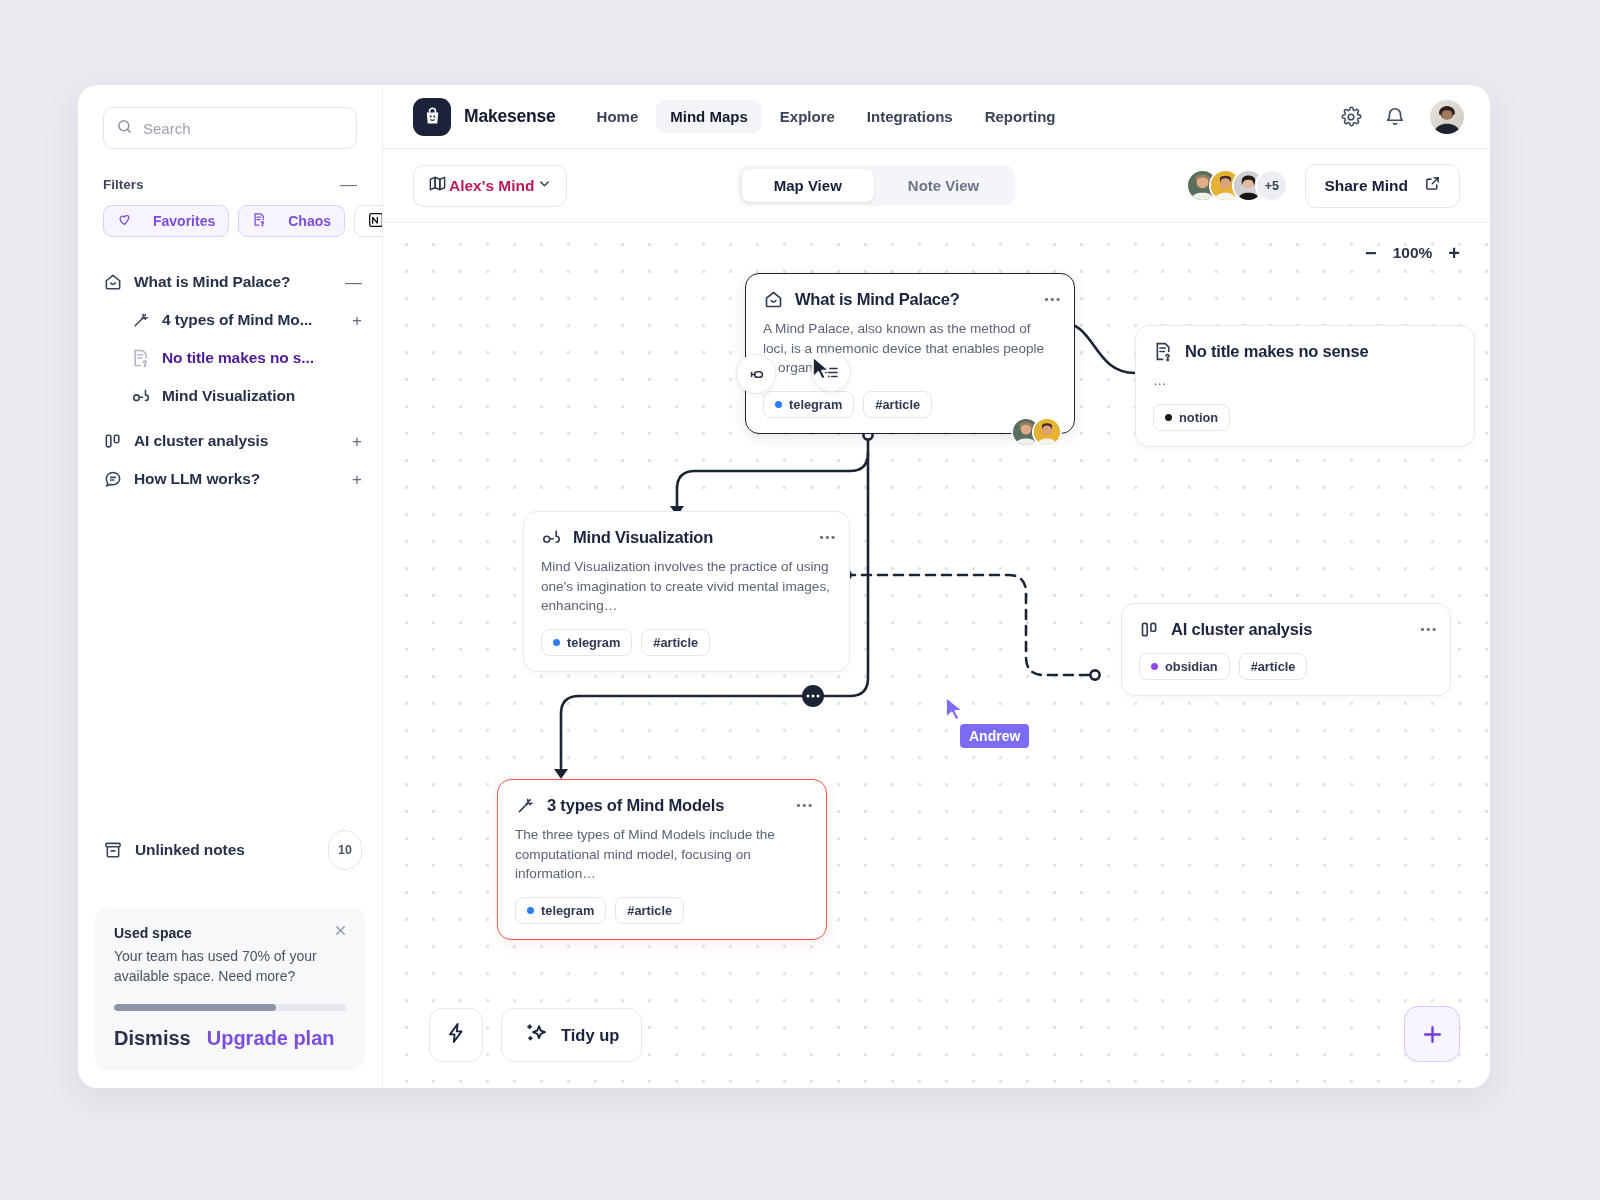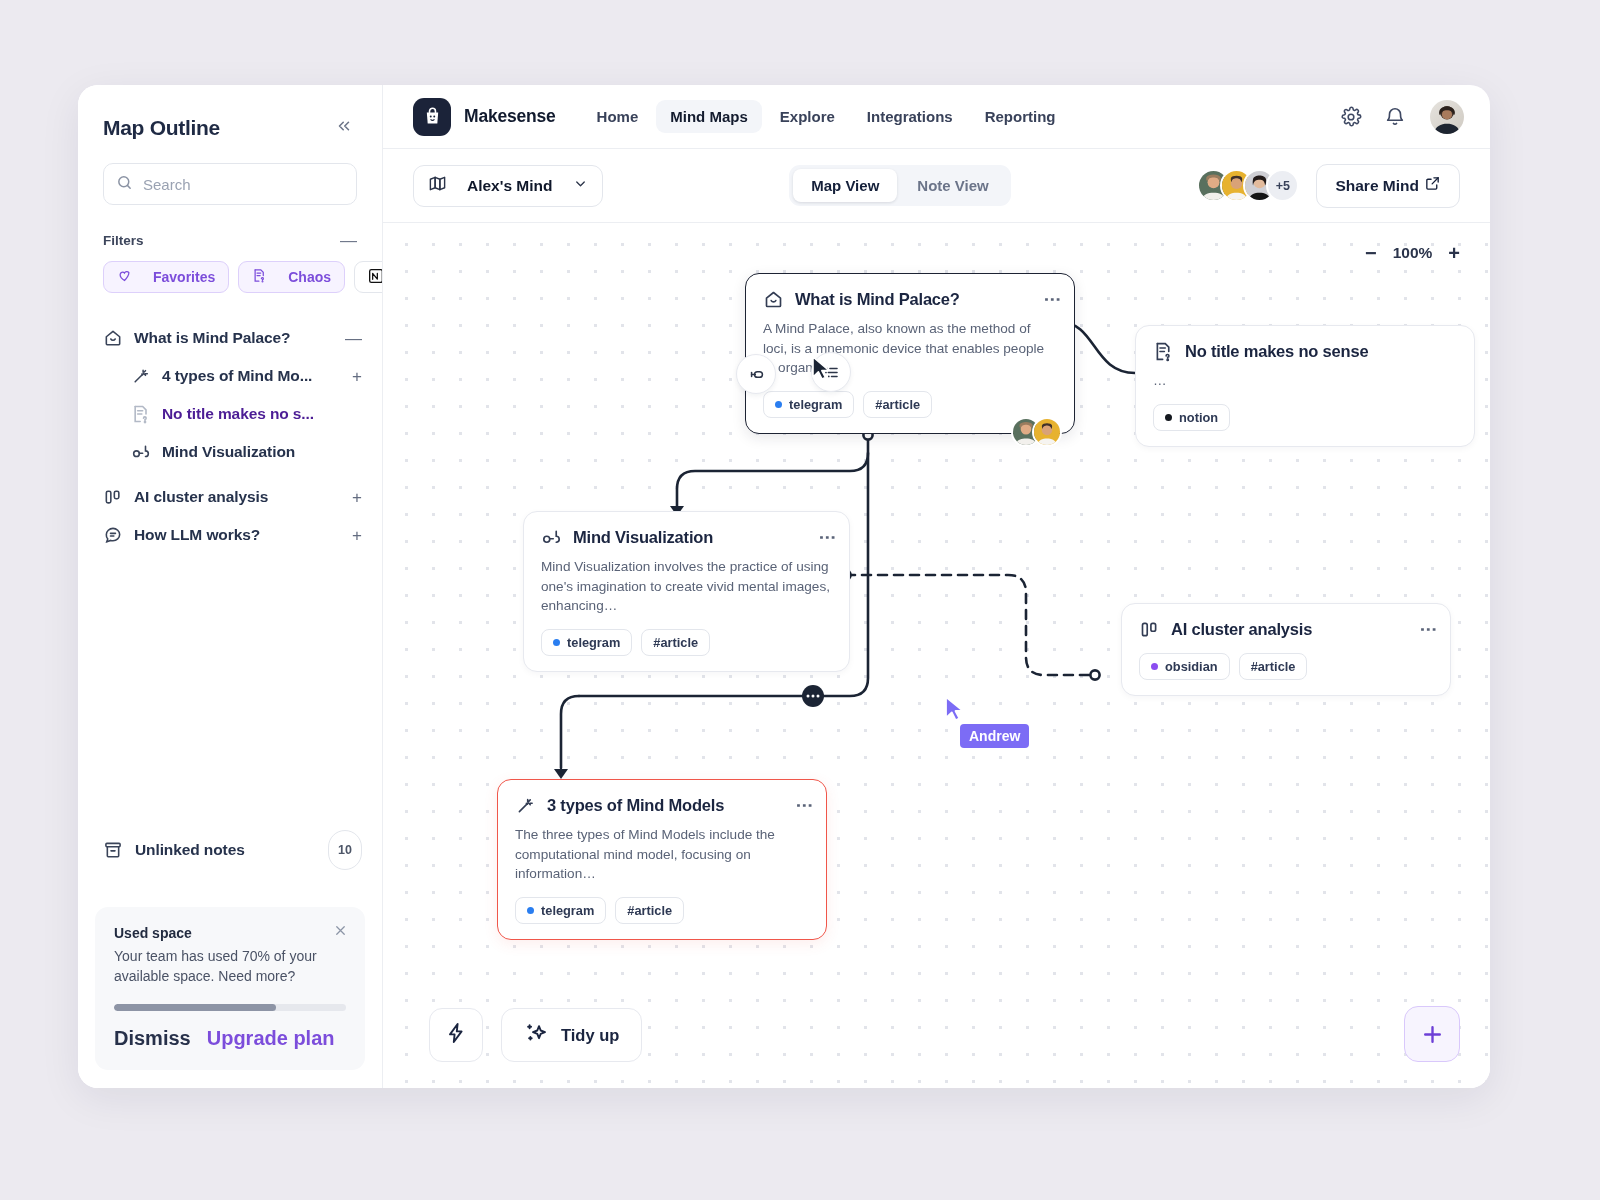--- a/index.html
+++ b/index.html
@@ -137,45 +137,45 @@
   .topnav-right { margin-left: auto; display: flex; align-items: center; gap: 22px; }
   .icon-btn { color: #3f4963; cursor: pointer; display:flex; }
   .avatar { width: 38px; height: 38px; border-radius: 50%; overflow: hidden; flex: 0 0 38px;
             border: 2px solid #fff; }
 
   .subbar {
     height: 74px; display: flex; align-items: center; padding: 0 30px;
     border-bottom: 1px solid #eceef2; flex: 0 0 74px;
   }
   .map-select {
-    display:flex; align-items:center; gap: 20px;
+    display:flex; align-items:center; gap: 2px;
     height: 42px; padding: 0 14px; border: 1px solid #e3e6ec; border-radius: 11px;
-    font-size: 15.5px; font-weight: 700; color: #0f172a; cursor: pointer;
+    font-size: 15.5px; font-weight: 700; color: #be185d; cursor: pointer;
   }
   .viewtoggle {
     margin: 0 auto; display: flex; align-items: center;
     background: #f3f5f9; border-radius: 11px; padding: 4px; gap: 2px;
   }
   .viewtoggle div {
-    font-size: 15px; font-weight: 600; color: #68melt; padding: 8px 18px; border-radius: 8px; cursor: pointer;
+    font-size: 15px; font-weight: 600; color: #68melt; padding: 8px 32px; border-radius: 8px; cursor: pointer;
   }
   .viewtoggle div { color: #6b7489; }
   .viewtoggle div.active { background: #fff; color: #15203a; font-weight: 700; box-shadow: 0 1px 3px rgba(20,25,45,.12); }
 
   .subbar-right { display: flex; align-items: center; gap: 17px; }
   .avstack { display: flex; align-items: center; }
   .avstack .av { width: 33px; height: 33px; border-radius: 50%; border: 2px solid #fff; margin-left: -10px; overflow: hidden; }
   .avstack .av:first-child { margin-left: 0; }
   .avplus {
     width: 33px; height: 33px; border-radius: 50%; background: #eceef3; border: 2px solid #fff;
     margin-left: -10px; display:flex; align-items:center; justify-content:center;
     font-size: 12.5px; font-weight: 700; color: #39425a;
   }
   .share-btn {
-    display:flex; align-items:center; gap: 5px;
+    display:flex; align-items:center; gap: 16px;
     height: 44px; padding: 0 18px; border: 1px solid #e3e6ec; border-radius: 11px;
     font-size: 15.5px; font-weight: 700; color: #16203a; cursor:pointer; background:#fff;
   }
 
   
   .canvas {
     flex: 1; position: relative; overflow: hidden;
     background-color: #ffffff;
     background-image: radial-gradient(circle, #e2e4ea 1.6px, transparent 1.7px);
     background-size: 27px 27px;
@@ -243,28 +243,20 @@
 
   
   .ph { width: 100%; height: 100%; display:block; }
 </style>
 </head>
 <body>
 
 <div class="app">
 
   <aside class="sidebar">
-    <div class="sb-head">
-      <div class="sb-title">Map Outline</div>
-      <div class="collapse-btn">
-        <svg width="18" height="18" viewBox="0 0 24 24" fill="none" stroke="currentColor" stroke-width="2.1" stroke-linecap="round" stroke-linejoin="round">
-            <path d="M11 17l-5-5 5-5M18 17l-5-5 5-5"></path>
-          </svg>
-      </div>
-    </div>
 
     <div class="search-wrap">
       <span>
         <svg width="17" height="17" viewBox="0 0 24 24" fill="none" stroke="#8b93a4" stroke-width="2.1" stroke-linecap="round">
             <circle cx="11" cy="11" r="7"></circle>
             <path d="M20 20l-3.6-3.6"></path>
           </svg>
       </span>
       <input type="text" placeholder="Search" style="">
     </div>

